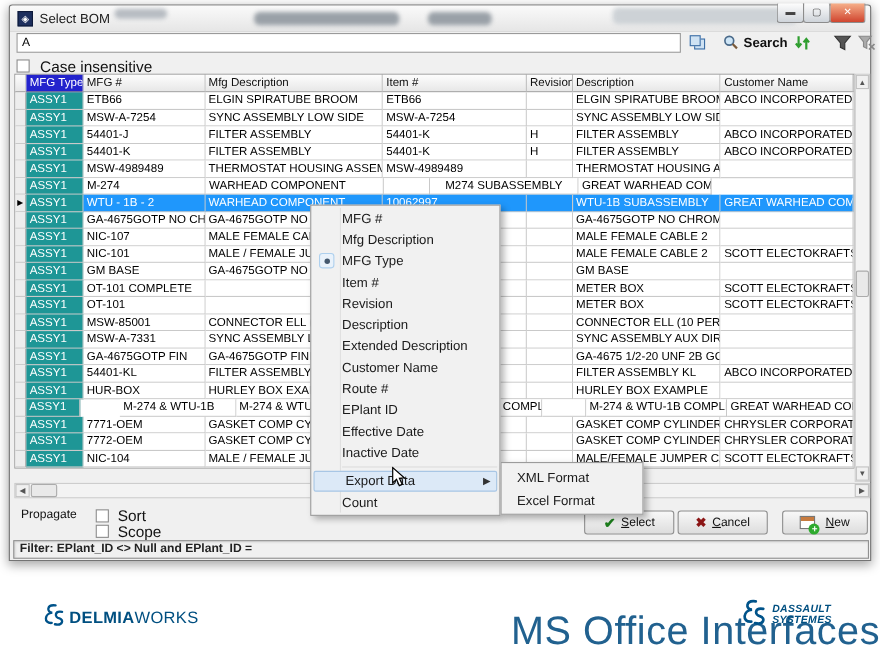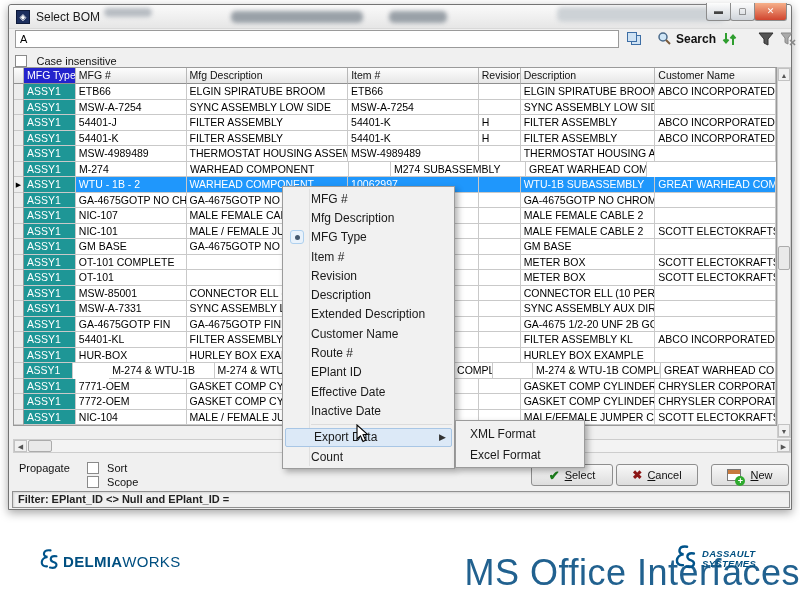--- a/index.html
+++ b/index.html
@@ -38,21 +38,21 @@
   .copy-icon .pg { position:absolute; width:10px; height:10px; background:#cfe2f3;
     border:1px solid #3d6ea5; }
   .copy-icon .pg.b { left:4px; top:3px; } .copy-icon .pg.a { left:0; top:0; }
   .search-group { position:absolute; left:648px; top:26px; display:flex; align-items:center; }
   .search-label { font-size:12px; font-weight:bold; color:#111; margin-left:4px; }
   .tool-icon { position:absolute; top:25px; width:18px; height:18px; }
 
   .case-row { position:absolute; left:6px; top:46px; height:14px; }
   .checkbox { display:inline-block; width:12px; height:12px; background:#fff;
     border:1px solid #8a8a8a; vertical-align:middle; }
-  .case-label { font-size:11px; color:#111; margin-left:5px; vertical-align:middle; }
+  .case-label { font-size:14px; color:#111; margin-left:5px; vertical-align:middle; }
 
   
   .grid { position:absolute; left:4px; top:62px; width:764px; border:1px solid #9a9a9a;
     background:#fff; }
   .hrow, .grow { display:flex; }
   .hcell { height:16px; background:linear-gradient(#fdfdfd,#e7e7e7);
     border-right:1px solid #b8b8b8; border-bottom:1px solid #8f8f8f; font-size:10.5px;
     padding:1px 3px; white-space:nowrap; overflow:hidden; color:#111; }
   .hcell.hblue { background:#2323cd; color:#fff; }
   .cell { height:15.5px; border-right:1px solid #c9c9c9; border-bottom:1px solid #c9c9c9;
@@ -240,21 +240,21 @@
           <div class="cell c4" style="width: 42px;"></div>
           <div class="cell c5" style="width: 135px;">THERMOSTAT HOUSING ASS</div>
           <div class="cell c6" style="width: 121px;"></div>
         </div>
         <div class="grow">
           <div class="cell selcol" style="width: 10px;"></div>
           <div class="cell c0" style="width: 52px;">ASSY1</div>
           <div class="cell c1" style="width: 111px;">M-274</div>
           <div class="cell c2" style="width: 162px;">WARHEAD COMPONENT</div>
           <div class="cell c4" style="width: 42px;"></div>
-          <div class="cell c5" style="width: 135px;">M274 SUBASSEMBLY</div>
+          <div class="cell c5" style="width: 135px; text-align: center;">M274 SUBASSEMBLY</div>
           <div class="cell c6" style="width: 121px;">GREAT WARHEAD COMPANY</div>
         </div>
         <div class="grow sel">
           <div class="cell selcol" style="width: 10px;">▶</div>
           <div class="cell c0" style="width: 52px;">ASSY1</div>
           <div class="cell c1" style="width: 111px;">WTU - 1B - 2</div>
           <div class="cell c2" style="width: 162px;">WARHEAD COMPONENT</div>
           <div class="cell c3" style="width: 131px;">10062997</div>
           <div class="cell c4" style="width: 42px;"></div>
           <div class="cell c5" style="width: 135px;">WTU-1B SUBASSEMBLY</div>

